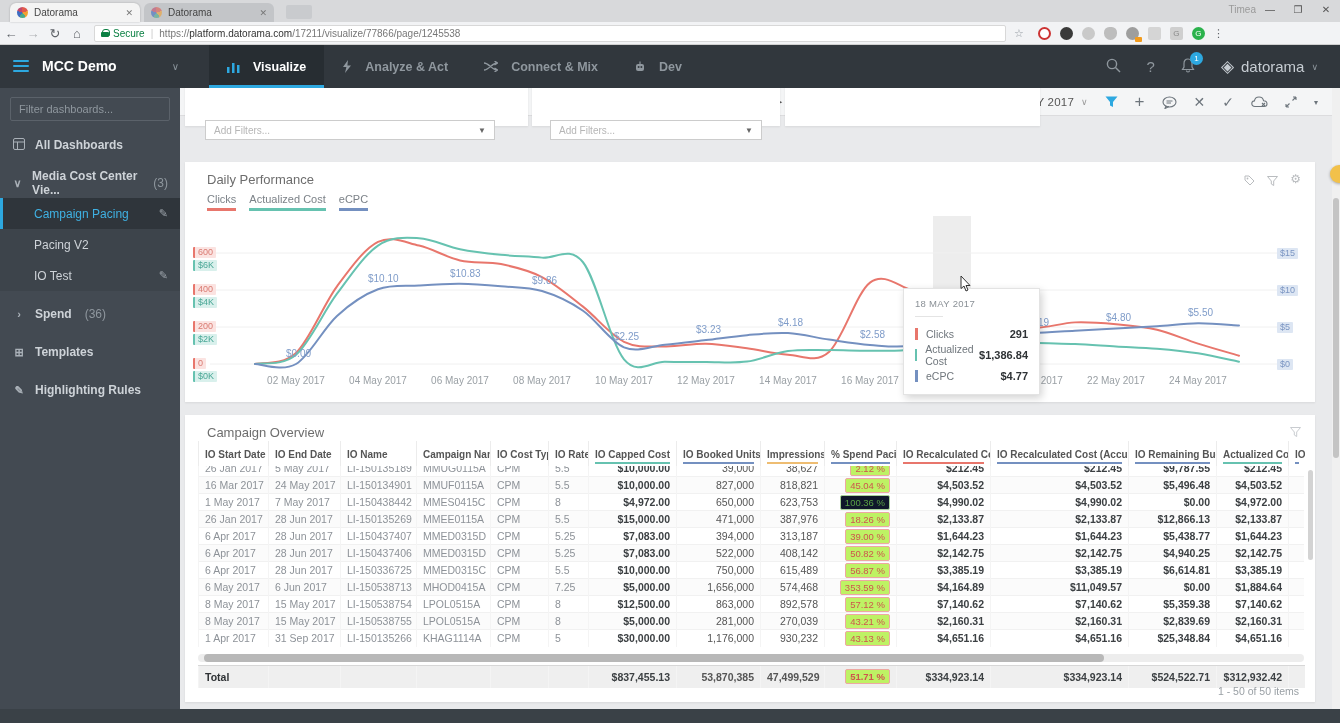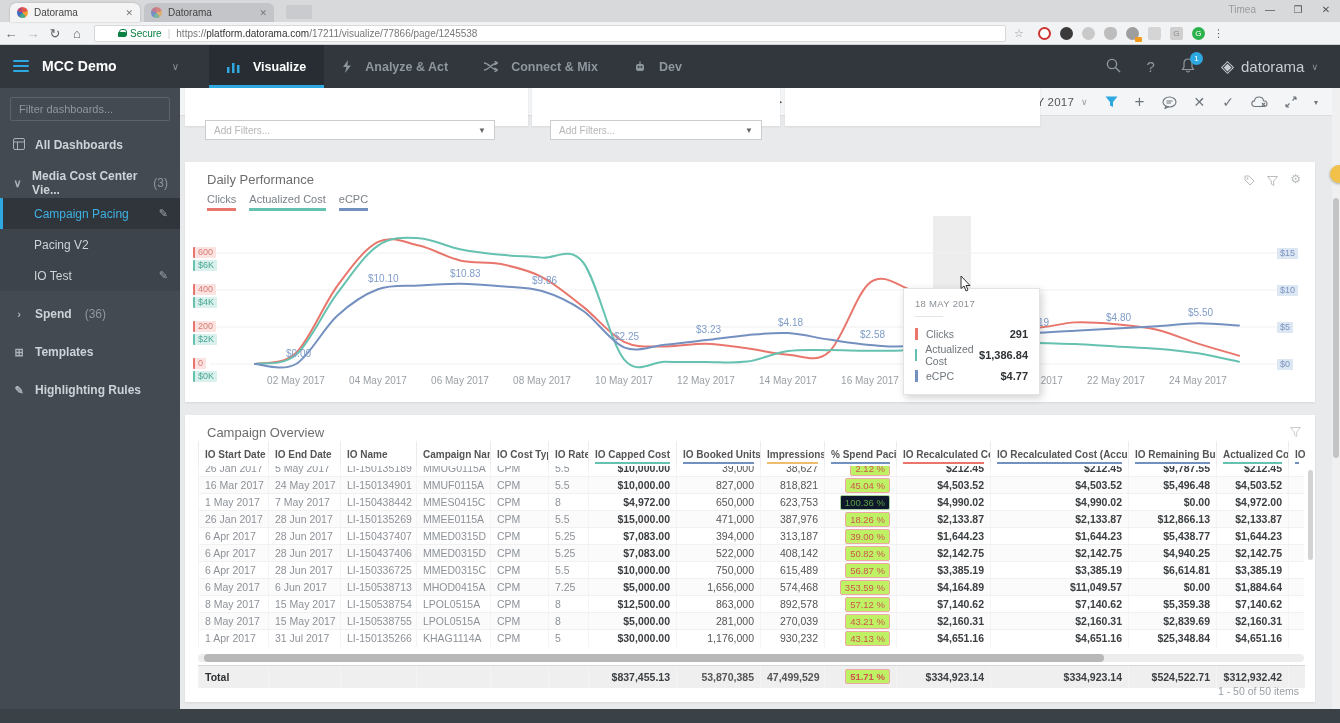--- a/index.html
+++ b/index.html
@@ -16,21 +16,21 @@
   .tab .title { flex:1; white-space:nowrap; overflow:hidden; }
   .tab .close-x { margin-left:8px; color:#777; font-size:9px; }
   .newtab-btn { position:absolute; left:286px; top:5px; width:26px; height:14px; background:#c9cbce; border-radius:2px; }
   .win-caption { position:absolute; top:4px; right:84px; font-size:10px; color:#9a9a9a; }
   .win-controls { position:absolute; top:0; right:0; height:22px; display:flex; }
   .win-controls span { width:28px; text-align:center; font-size:10px; color:#555; line-height:20px; }
 
   .urlbar { position:absolute; left:0; top:22px; width:1340px; height:23px; background:#f2f3f5; border-bottom:1px solid #d0d0d0; display:flex; align-items:center; }
   .navbtn { color:#5f6368; font-size:13px; width:22px; text-align:center; }
   .navbtn.dis { color:#b0b3b6; }
-  .addressbox { display:flex; align-items:center; height:17px; background:#fff; border:1px solid #d8d8d8; border-radius:2px; width:912px; margin-left:6px; padding:0 23px; font-size:10px; }
+  .addressbox { display:flex; align-items:center; height:17px; background:#fff; border:1px solid #d8d8d8; border-radius:2px; width:912px; margin-left:6px; padding:0 6px; font-size:10px; }
   .lock-ic { width:8px; height:8px; margin-right:4px; position:relative; }
   .lock-ic:before { content:""; position:absolute; left:1px; top:0; width:6px; height:5px; border:1.2px solid #0b8043; border-radius:3px 3px 0 0; }
   .lock-ic:after { content:""; position:absolute; left:0; top:3px; width:8px; height:5px; background:#0b8043; border-radius:1px; }
   .secure-label { color:#0b8043; margin-right:6px; }
   .addr-sep { color:#ccc; margin-right:6px; }
   .url-text { color:#777; white-space:nowrap; overflow:hidden; }
   .url-text b { color:#333; font-weight:normal; }
   .star-ic { color:#9aa0a6; font-size:11px; margin-left:8px; }
   .ext-row { display:flex; align-items:center; gap:9px; margin-left:14px; }
   .ext { width:13px; height:13px; border-radius:50%; position:relative; font-size:8px; line-height:13px; text-align:center; color:#fff; }
@@ -680,21 +680,21 @@
                 <td class="num">270,039</td>
                 <td class="badge-cell"><span class="pacing-badge pb-red">43.21 %</span></td>
                 <td class="money">$2,160.31</td>
                 <td class="money">$2,160.31</td>
                 <td class="money">$2,839.69</td>
                 <td class="money">$2,160.31</td>
                 <td></td>
               </tr>
               <tr>
                 <td>1 Apr 2017</td>
-                <td>31 Jul 2017</td>
+                <td>31 Sep 2017</td>
                 <td>LI-150135266</td>
                 <td>KHAG1114A</td>
                 <td>CPM</td>
                 <td>5</td>
                 <td class="money">$30,000.00</td>
                 <td class="num">1,176,000</td>
                 <td class="num">930,232</td>
                 <td class="badge-cell"><span class="pacing-badge pb-red">43.13 %</span></td>
                 <td class="money">$4,651.16</td>
                 <td class="money">$4,651.16</td>

